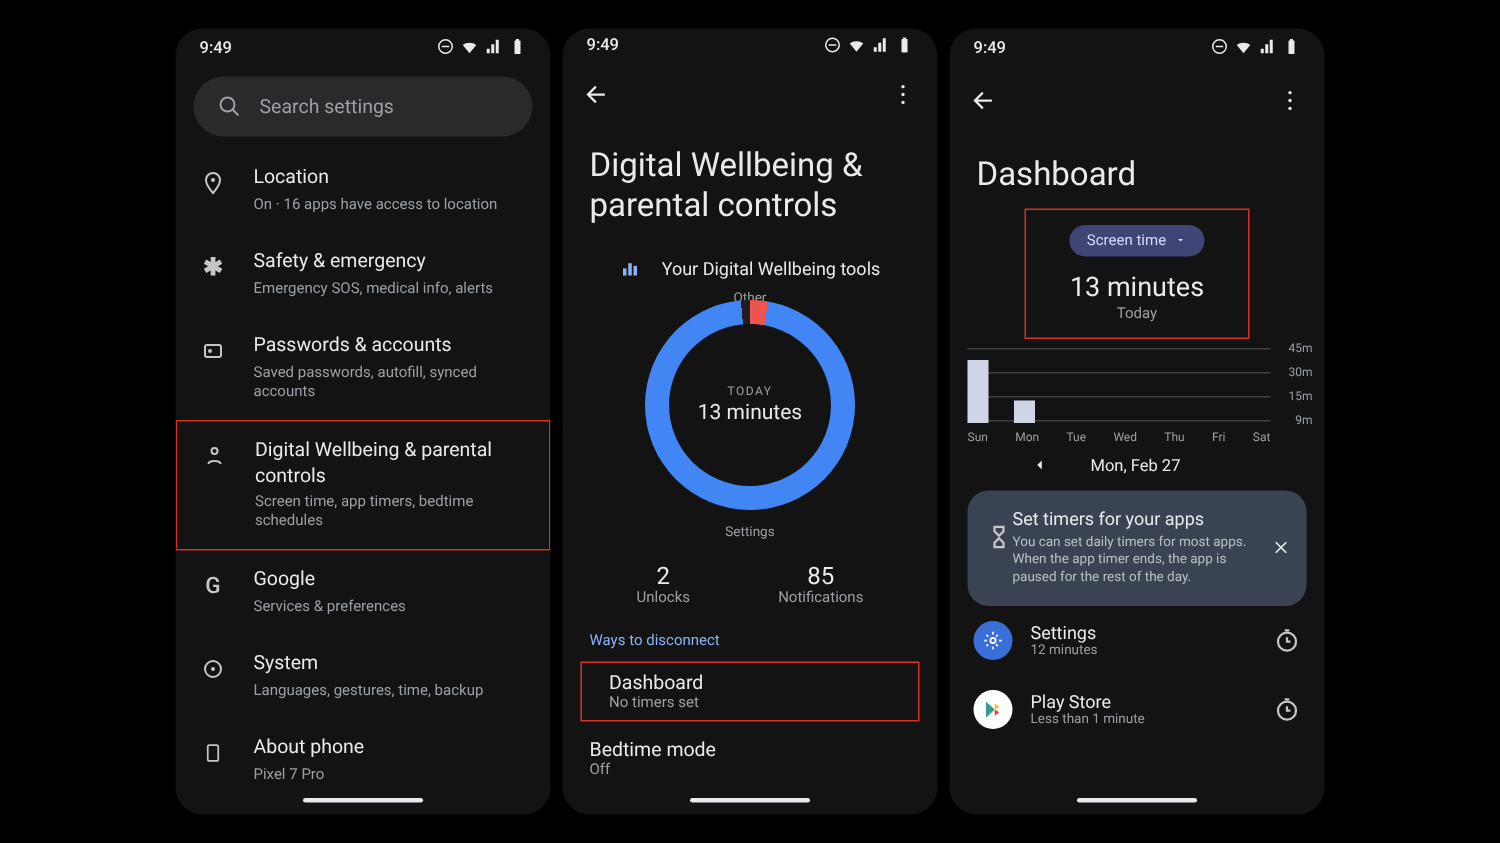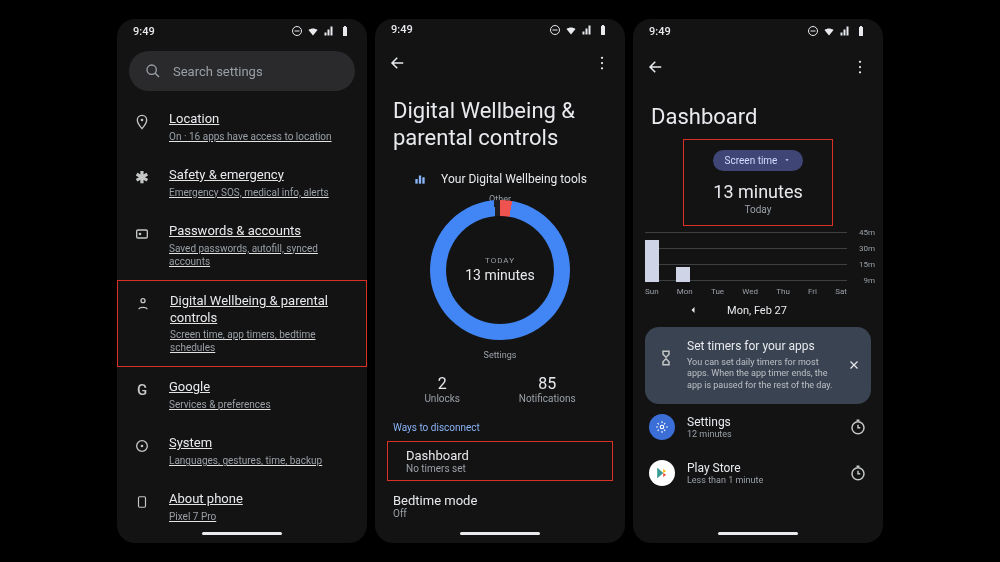--- a/index.html
+++ b/index.html
@@ -65,21 +65,21 @@
   .row-icon {
     width: 18px;
     height: 18px;
     flex-shrink: 0;
     margin-top: 2px;
     display: flex;
     align-items: center;
     justify-content: center;
     color: #c4c7c5;
   }
-  .row-text { flex: 1; text-decoration: underline; }
+  .row-text { flex: 1; }
   .row-title { font-size: 13px; color: #e8eaed; line-height: 1.3; }
   .row-sub { font-size: 10px; color: #9aa0a6; line-height: 1.3; margin-top: 2px; }
   .redbox { border: 1px solid #d93025; }
   
   .appbar {
     height: 48px;
     display: flex;
     align-items: center;
     justify-content: space-between;
     padding: 0 14px;
@@ -139,21 +139,21 @@
   .bar-chart { padding: 6px 16px 4px; position: relative; height: 70px; }
   .grid-line { position: absolute; left: 12px; right: 36px; height: 1px; background: #3c4043; }
   .y-tick { position: absolute; right: 8px; font-size: 8px; color: #9aa0a6; transform: translateY(-50%); }
   .bars { position: absolute; left: 12px; right: 36px; bottom: 14px; top: 6px; display: flex; align-items: flex-end; justify-content: space-between; }
   .bar { width: 14px; background: #cfd4e6; }
   .x-labels { position: absolute; left: 12px; right: 36px; bottom: 0; display: flex; justify-content: space-between; font-size: 8px; color: #9aa0a6; }
   .date-nav { display: flex; align-items: center; justify-content: center; gap: 28px; padding: 8px 0 10px; font-size: 11px; color: #e8eaed; }
   .date-nav .spacer { width: 14px; }
   .tip-card {
     background: #3a4352; margin: 0 12px; border-radius: 14px;
-    padding: 12px 34px 12px 12px; display: flex; gap: 12px; position: relative;
+    padding: 12px 34px 12px 12px; display: flex; position: relative;
   }
   .tip-title { font-size: 12px; color: #e8eaed; margin-bottom: 4px; }
   .tip-body { font-size: 9px; color: #bcc0c4; line-height: 1.3; }
   .tip-close { position: absolute; right: 10px; top: 50%; transform: translateY(-50%); color: #e8eaed; }
   .app-row { display: flex; align-items: center; gap: 12px; padding: 10px 16px; }
   .app-icon { width: 26px; height: 26px; border-radius: 50%; display: flex; align-items: center; justify-content: center; font-size: 14px; }
   .app-icon.settings { background: #3b6fd7; color: #fff; }
   .app-icon.play { background: #fff; }
   .app-text { flex: 1; }
   .app-name { font-size: 12px; color: #e8eaed; }

